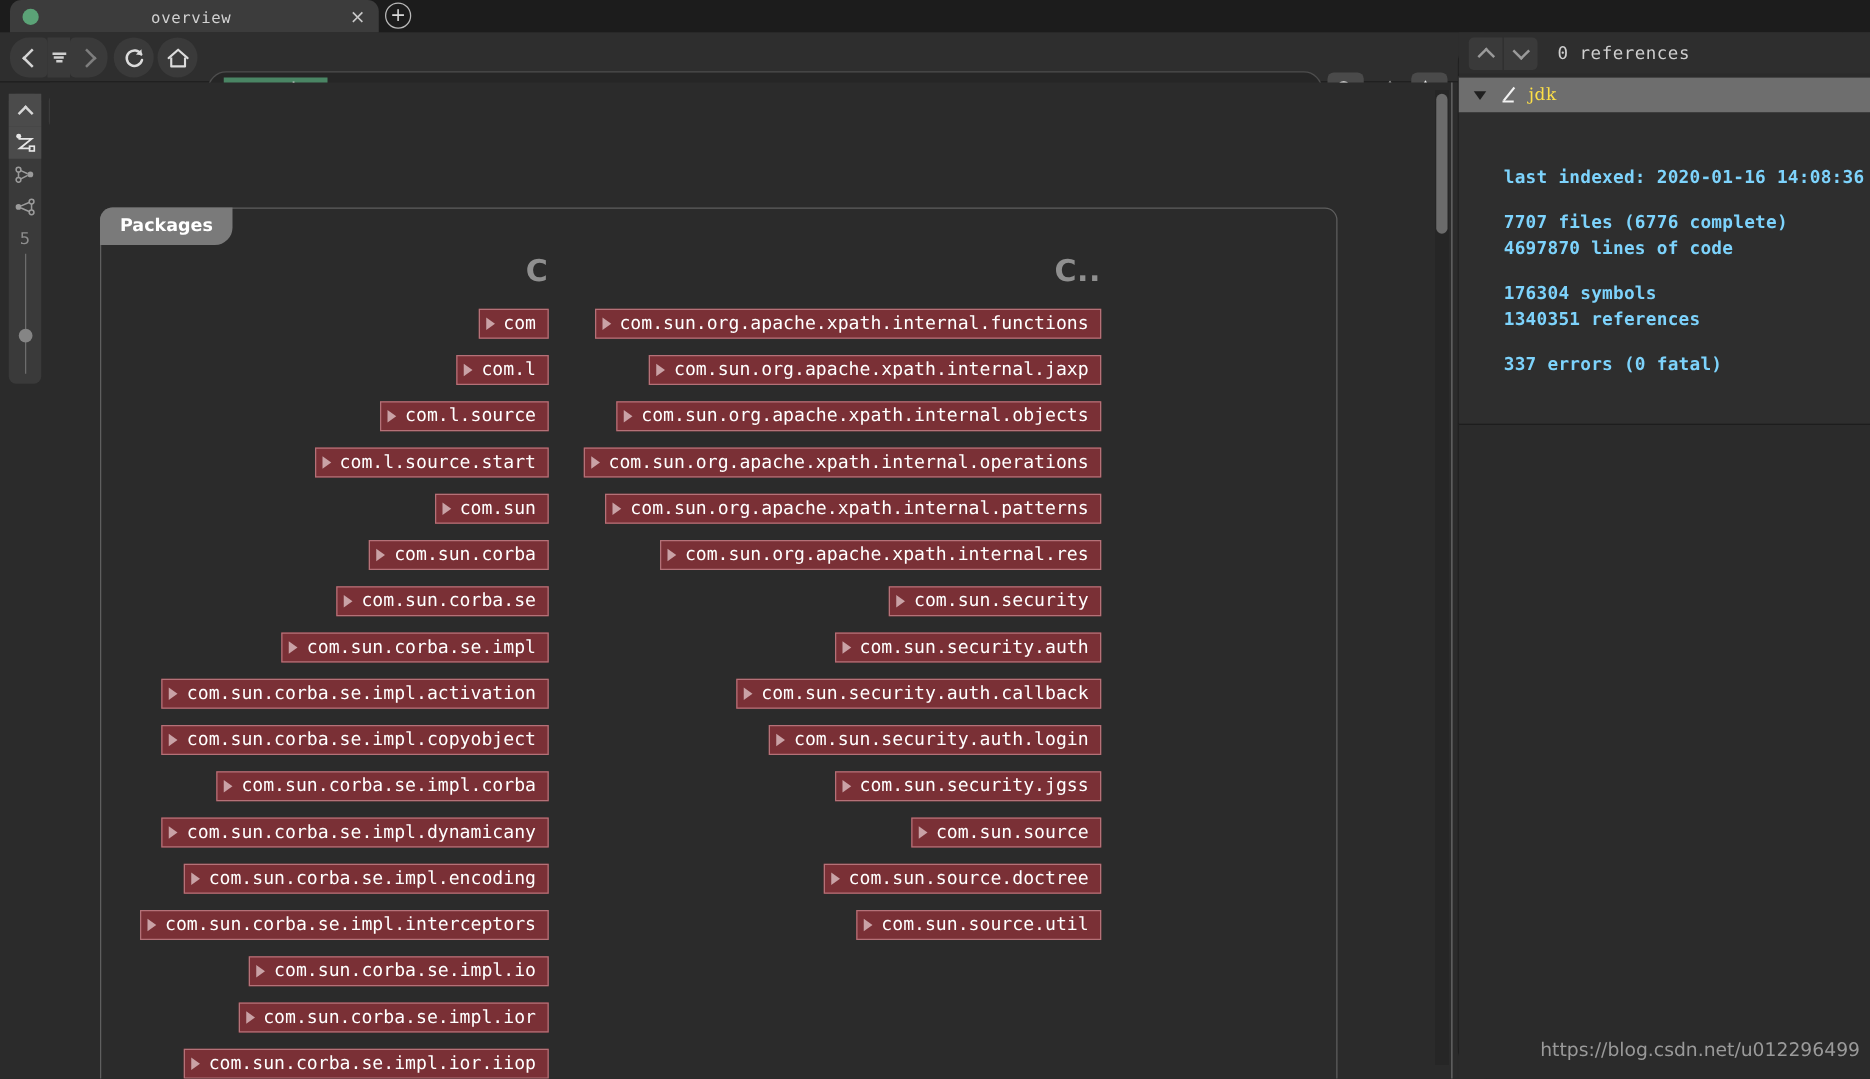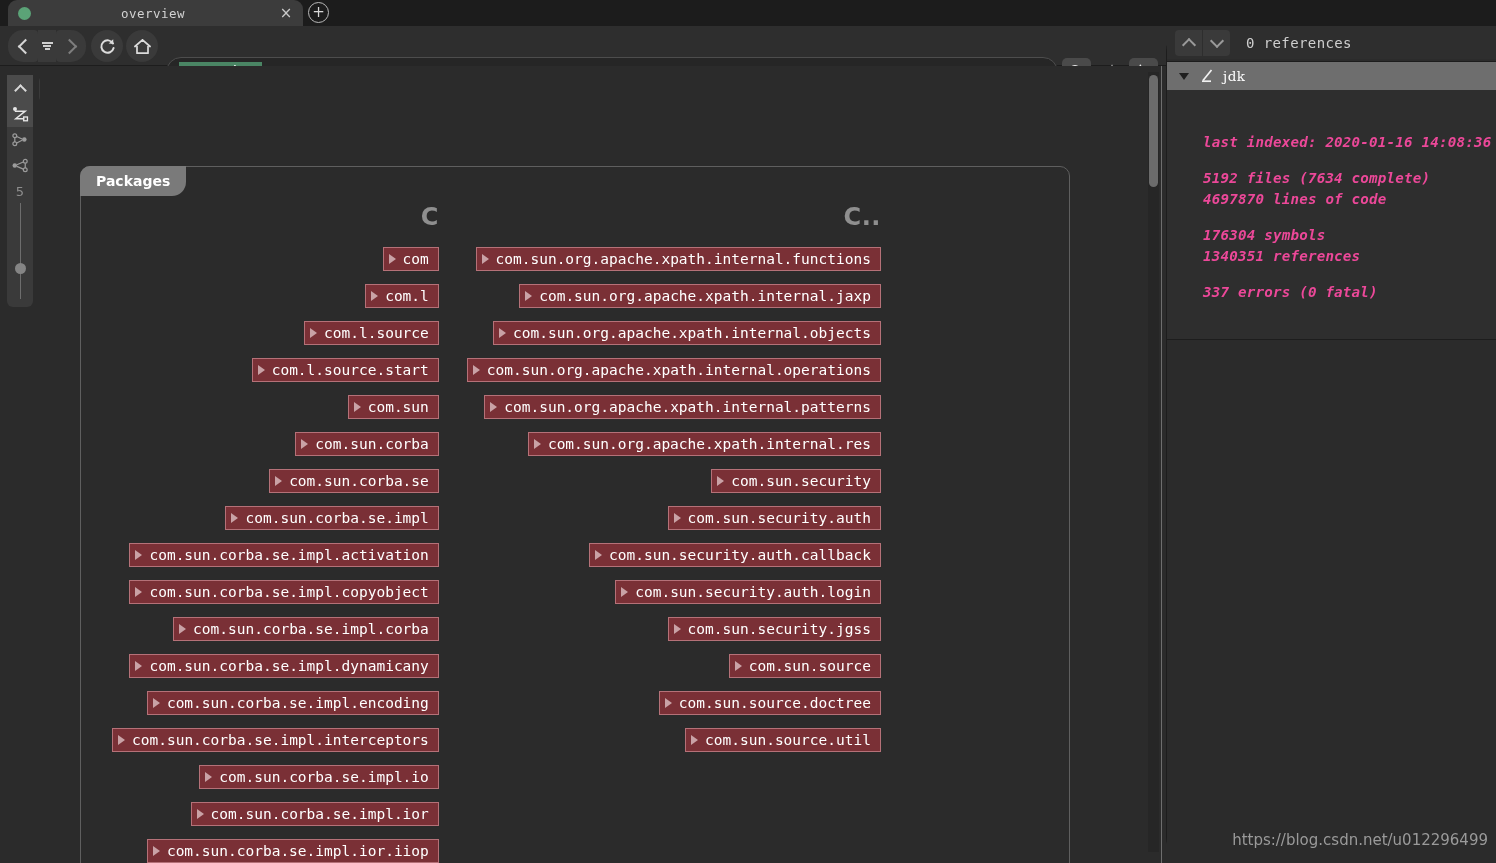--- a/index.html
+++ b/index.html
@@ -189,30 +189,30 @@
     font-family:"DejaVu Sans Mono", monospace; letter-spacing:.4px;
   }
   .tree-row {
     position:absolute; left:0; top:35px; width:330px; height:29px;
     background:#6e6e6e; display:flex; align-items:center;
     border-top:1px solid #1d1d1d;
   }
   .tri-dn { width:0;height:0; border-left:5px solid transparent; border-right:5px solid transparent;
     border-top:7px solid #1f1f1f; margin-left:12px; }
   .tree-icon { margin-left:10px; display:flex; align-items:center; }
-  .tree-label { margin-left:8px; color:#ffffff; font-size:13.5px;
+  .tree-label { margin-left:8px; color:#fde047; font-size:13.5px;
     font-family:"DejaVu Serif", serif; letter-spacing:.5px; }
   .stats {
     position:absolute; left:0; top:64px; width:330px; height:250px;
     background:#2e2e2e; padding:42px 0 0 36px;
   }
   .stat-line {
-    color:#ec4899; font-size:14.2px; font-weight:bold;
+    color:#7dd3fc; font-size:14.2px; font-weight:bold;
     font-family:"DejaVu Sans Mono", monospace;
-    line-height:21px; letter-spacing:.2px;font-style:italic;
+    line-height:21px; letter-spacing:.2px;
   }
   .stat-gap { height:15px; }
   .right-body {
     position:absolute; left:0; top:313px; width:330px; height:524px;
     background:#2b2b2b; border-top:1px solid #1d1d1d;
   }
   .watermark {
     position:absolute; right:8px; bottom:14px;
     color:#9a9a9a; font-size:15px;
     font-family:"DejaVu Sans", sans-serif;
@@ -498,21 +498,21 @@
         <path d="M3 13.2 H12" stroke="#f2f2f2" stroke-width="1.7"></path>
       </svg>
     </span>
     <span class="tree-label">jdk</span>
   </div>
 
   <div class="stats">
     <div id="stats-list">
         <div class="stat-line">last indexed: 2020-01-16 14:08:36</div>
         <div class="stat-gap"></div>
-        <div class="stat-line">5192 files (7634 complete)</div>
+        <div class="stat-line">7707 files (6776 complete)</div>
         <div class="stat-line">4697870 lines of code</div>
         <div class="stat-gap"></div>
         <div class="stat-line">176304 symbols</div>
         <div class="stat-line">1340351 references</div>
         <div class="stat-gap"></div>
         <div class="stat-line">337 errors (0 fatal)</div>
       </div>
   </div>
 
   <div class="right-body"></div>

